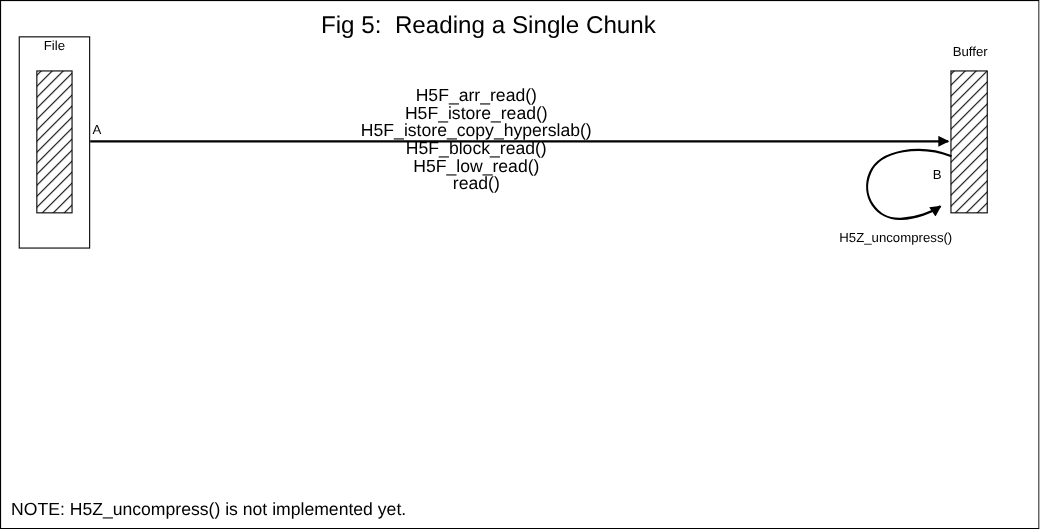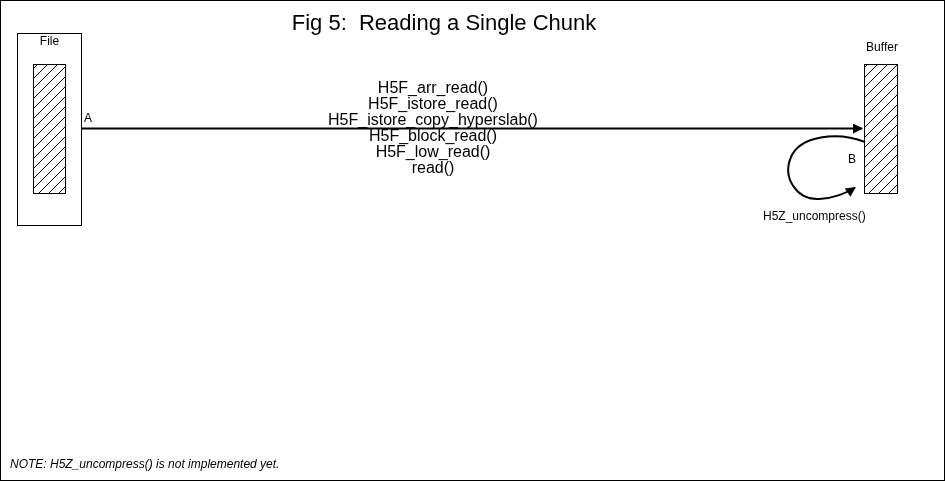--- a/index.html
+++ b/index.html
@@ -50,21 +50,21 @@
     top: 79px; left: 272px; width: 320px;
     text-align: center;
     font-size: 16px; line-height: 16px;
   }
   .uncompress-label {
     top: 207px; left: 762px;
     font-size: 12px; line-height: 16px;
   }
   .note {
     top: 455px; left: 9px;
-    font-size: 12px; line-height: 16px; font-style: italic;
+    font-size: 16px; line-height: 16px;
   }
 </style>
 </head>
 <body>
 
 <div class="canvas">
 
   <svg class="shapes" width="945" height="481" viewBox="0 0 945 481" xmlns="http://www.w3.org/2000/svg">
     <defs>
       <pattern id="hatch" width="10" height="10" patternUnits="userSpaceOnUse">

